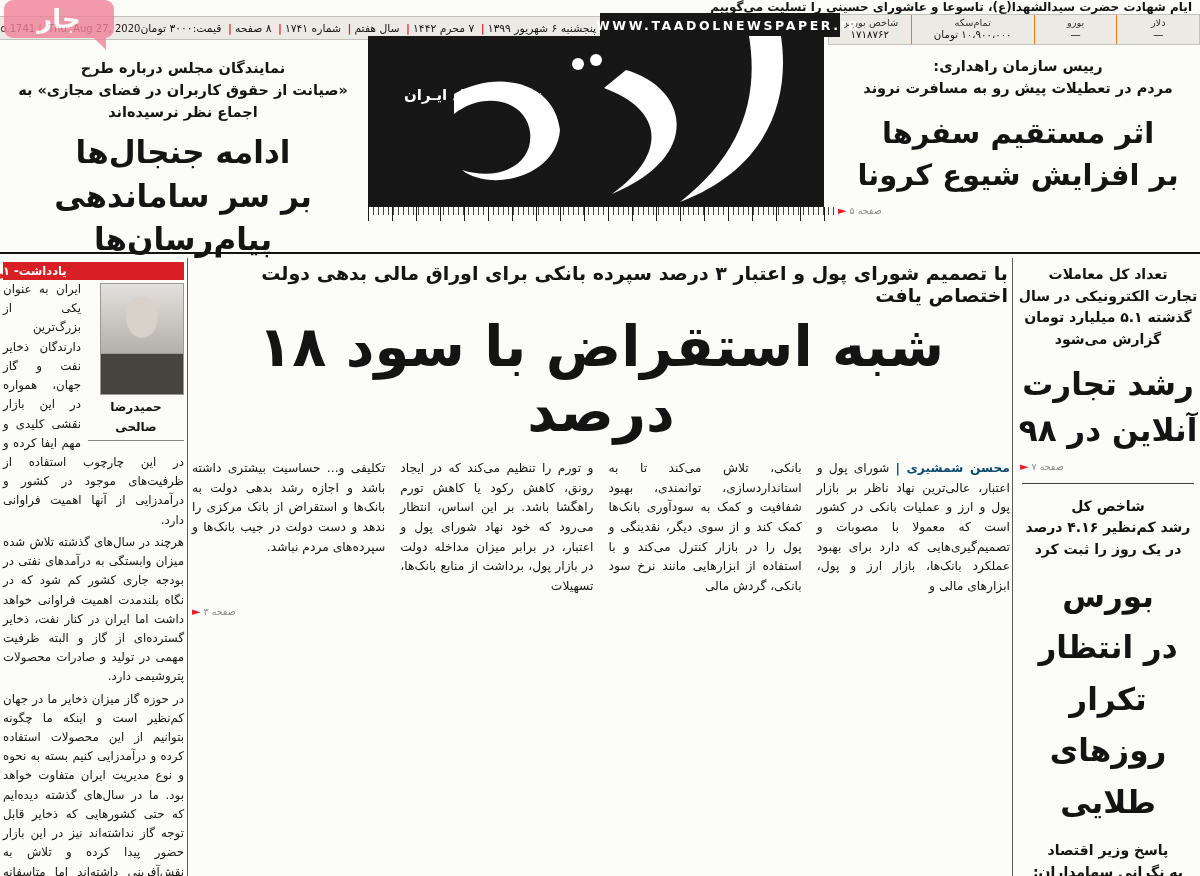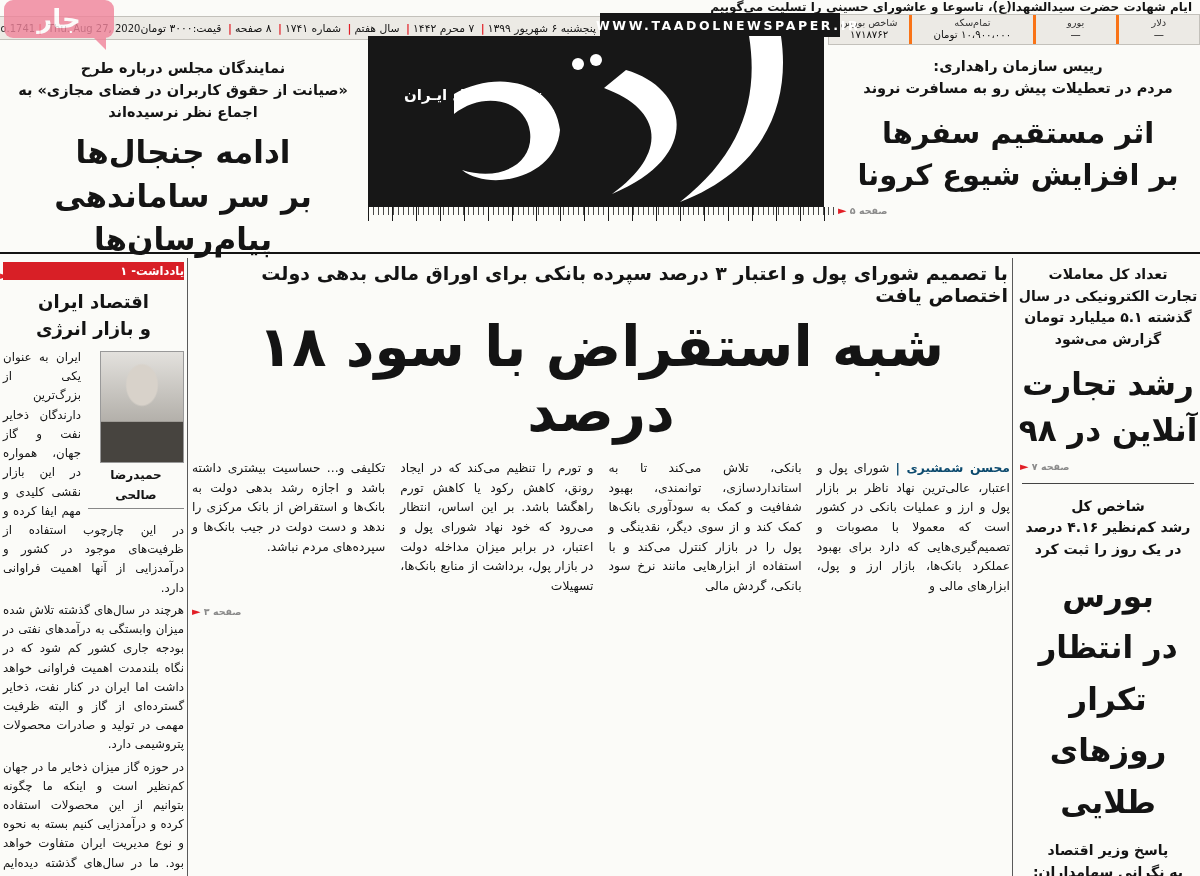--- a/index.html
+++ b/index.html
@@ -17,21 +17,21 @@
   .watermark{position:absolute;left:4px;top:0;width:110px;height:50px;z-index:6;opacity:.8;}
   .wm-body{position:absolute;inset:0 0 12px 0;background:#f0839a;border-radius:9px;
            display:flex;align-items:center;justify-content:center;color:#fff;
            font-size:26px;font-weight:bold;}
   .wm-tail{position:absolute;right:8px;bottom:0;width:0;height:0;border-left:16px solid transparent;
            border-top:16px solid #f0839a;}
   
   .marketbar{position:absolute;left:828px;top:14px;width:372px;height:31px;background:#eceae5;
              border:1px solid #c3c1bb;box-sizing:border-box;display:flex;}
   .mcell{flex:1;display:flex;flex-direction:column;align-items:center;justify-content:center;
-         border-left:3px solid #f97316;line-height:1.25;}
+         border-left:1px solid #f97316;line-height:1.25;}
   .mcell:last-child{border-left:none;}
   .mcell.wide{flex:1.5;}
   .mlabel{font-size:9.8px;color:#333;text-align:center;}
   .mvalue{font-size:10.2px;color:#111;}
   
   .urlbar{position:absolute;left:600px;top:13px;width:224px;height:24px;background:#171717;color:#fff;
           display:flex;align-items:center;justify-content:center;direction:ltr;
           font-size:12.5px;font-weight:bold;letter-spacing:2.6px;padding-left:16px;}
   .mast{position:absolute;left:368px;top:36px;width:456px;height:171px;background:#171717;}
   .mast svg{position:absolute;inset:0;}
@@ -39,29 +39,29 @@
   .ticks{position:absolute;left:368px;top:207px;width:470px;height:14px;
          background-image:repeating-linear-gradient(90deg,#1a1a1a 0 1px,transparent 1px 24px),
                           repeating-linear-gradient(90deg,#4a4a4a 0 1px,transparent 1px 5px);
          background-size:100% 14px,100% 8px;background-repeat:repeat-x;background-position:top;}
   
   .tl-story{position:absolute;left:0;top:58px;width:366px;text-align:center;}
   .tr-story{position:absolute;left:838px;top:56px;width:360px;text-align:center;}
   .kicker{font-size:14.5px;font-weight:bold;line-height:1.5;}
   .tl-story .head{font-size:31px;font-weight:bold;line-height:1.4;margin-top:8px;}
   .tr-story .head{font-size:29px;font-weight:bold;line-height:1.45;margin-top:12px;}
-  .pmarker{direction:ltr;text-align:left;font-size:9.5px;color:#8a8a8a;margin-top:8px;font-weight:bold;}
+  .pmarker{direction:ltr;text-align:left;font-size:9.5px;color:#8a8a8a;margin-top:8px;}
   .pmarker .tri{color:#e21e26;font-size:11px;}
   
   .hline{position:absolute;left:0;top:252px;width:1200px;height:2px;background:#141414;}
   .vline{position:absolute;top:258px;width:1px;height:618px;background:#5a5a5a;}
   .v1{left:187px;} .v2{left:1012px;}
   
   .note{position:absolute;left:3px;top:262px;width:181px;}
-  .note-label{background:#d81f26;color:#fff;font-size:11.5px;font-weight:bold;text-align:right;padding:2px 0;}
+  .note-label{background:#d81f26;color:#fff;font-size:11.5px;font-weight:bold;text-align:left;padding:2px 0;}
   .note-title{font-size:18px;font-weight:bold;text-align:center;line-height:1.5;margin:8px 0 6px;}
   .note-body{font-size:11.8px;text-align:justify;line-height:1.63;}
   .note-body p{margin:0 0 3px;}
   .note-fig{float:right;width:96px;margin:3px 0 3px 7px;}
   .note-photo{width:84px;height:112px;border:1px solid #999;box-sizing:border-box;
      background:radial-gradient(26px 34px at 50% 30%,#d8d2ca 0 58%,transparent 64%),
                 linear-gradient(to top,#47443f 0 36%,transparent 37%),
                 linear-gradient(#e3e1dd,#97938c);}
   .note-author{font-size:12px;font-weight:bold;text-align:center;margin-top:3px;
                border-bottom:1px solid #888;padding-bottom:3px;}
@@ -186,22 +186,20 @@
       <span>صفحه ۵</span>
     </div>
   </div>
 
   <div class="hline"></div>
   <div class="vline v1"></div>
   <div class="vline v2"></div>
 
   <div class="note">
     <div class="note-label">یادداشت- ۱</div>
-    <div class="note-title pre">اقتصاد ایران
-و بازار انرژی</div>
     <div class="note-body">
       <div class="note-fig">
         <div class="note-photo"></div>
         <div class="note-author">حمیدرضا صالحی</div>
       </div>
       <p>ایران به عنوان یکی از بزرگ‌ترین دارندگان ذخایر نفت و گاز جهان، همواره در این بازار نقشی کلیدی و مهم ایفا کرده و در این چارچوب استفاده از ظرفیت‌های موجود در کشور و درآمدزایی از آنها اهمیت فراوانی دارد.</p>
       <p>هرچند در سال‌های گذشته تلاش شده میزان وابستگی به درآمدهای نفتی در بودجه جاری کشور کم شود که در نگاه بلندمدت اهمیت فراوانی خواهد داشت اما ایران در کنار نفت، ذخایر گسترده‌ای از گاز و البته ظرفیت مهمی در تولید و صادرات محصولات پتروشیمی دارد.</p>
       <p>در حوزه گاز میزان ذخایر ما در جهان کم‌نظیر است و اینکه ما چگونه بتوانیم از این محصولات استفاده کرده و درآمدزایی کنیم بسته به نحوه و نوع مدیریت ایران متفاوت خواهد بود. ما در سال‌های گذشته دیده‌ایم که حتی کشورهایی که ذخایر قابل توجه گاز نداشته‌اند نیز در این بازار حضور پیدا کرده و تلاش به نقش‌آفرینی داشته‌اند اما متاسفانه ایران در تعاملات نتوانسته آن‌طور که باید حضور داشته باشد.</p>
 
     </div>

